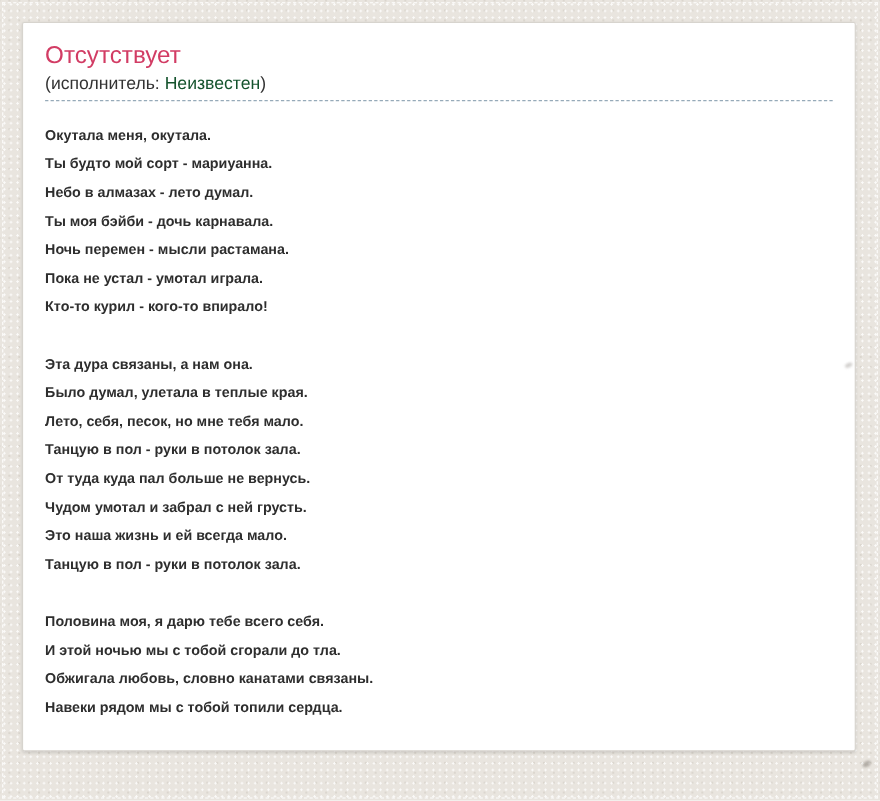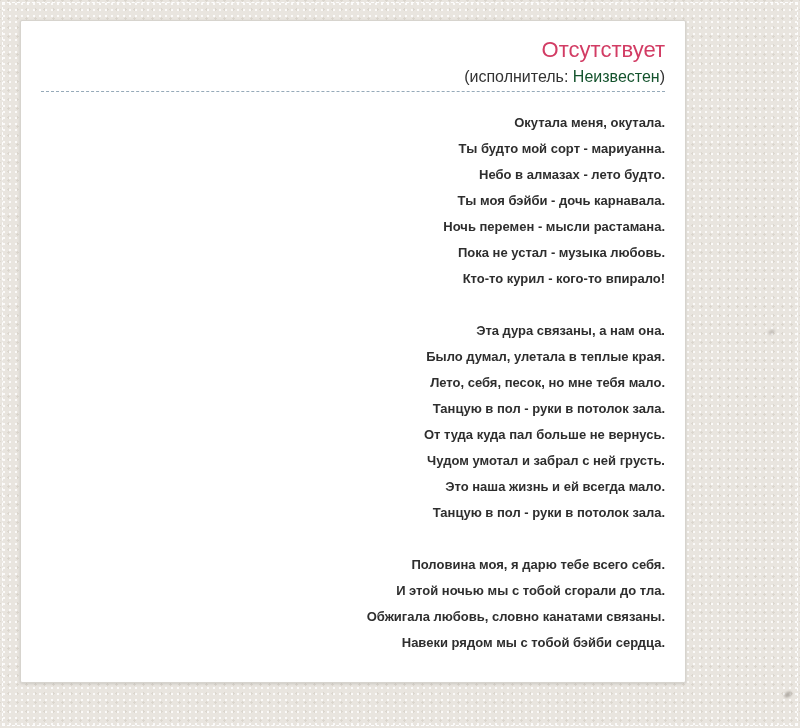--- a/index.html
+++ b/index.html
@@ -23,27 +23,26 @@
   .page-stitch {
     position: absolute;
     inset: 2px;
     border: 1px dashed rgba(255,255,255,0.95);
     pointer-events: none;
   }
   .card {
     position: absolute;
     left: 20px;
     top: 20px;
-    width: 666px;
+    width: 758px;
     background: #ffffff;
     border: 1px solid #d7d4ce;
     border-radius: 2px;
     box-shadow: 0 1px 3px rgba(0,0,0,0.12);
     padding: 16px 20px 26px 20px;
-    text-align: right;
   }
   .title {
     font-size: 22px;
     line-height: 26px;
     font-weight: 400;
     color: #d23c64;
     margin-bottom: 4px;
   }
   .artist-row {
     font-size: 16px;
@@ -88,40 +87,40 @@
 <div class="page">
   <div class="page-stitch"></div>
 
   <div class="card">
     <h1 class="title">Отсутствует</h1>
     <div class="artist-row"><span>(исполнитель: </span><a class="artist-link">Неизвестен</a><span>)</span></div>
     <div class="lyrics">
         <div class="stanza">
           <div class="line">Окутала меня, окутала.</div>
           <div class="line">Ты будто мой сорт - мариуанна.</div>
-          <div class="line">Небо в алмазах - лето будто.</div>
+          <div class="line">Небо в алмазах - лето думал.</div>
           <div class="line">Ты моя бэйби - дочь карнавала.</div>
           <div class="line">Ночь перемен - мысли растамана.</div>
-          <div class="line">Пока не устал - музыка любовь.</div>
+          <div class="line">Пока не устал - умотал играла.</div>
           <div class="line">Кто-то курил - кого-то впирало!</div>
         </div>
         <div class="stanza">
           <div class="line">Эта дура связаны, а нам она.</div>
           <div class="line">Было думал, улетала в теплые края.</div>
           <div class="line">Лето, себя, песок, но мне тебя мало.</div>
           <div class="line">Танцую в пол - руки в потолок зала.</div>
           <div class="line">От туда куда пал больше не вернусь.</div>
           <div class="line">Чудом умотал и забрал с ней грусть.</div>
           <div class="line">Это наша жизнь и ей всегда мало.</div>
           <div class="line">Танцую в пол - руки в потолок зала.</div>
         </div>
         <div class="stanza">
           <div class="line">Половина моя, я дарю тебе всего себя.</div>
           <div class="line">И этой ночью мы с тобой сгорали до тла.</div>
           <div class="line">Обжигала любовь, словно канатами связаны.</div>
-          <div class="line">Навеки рядом мы с тобой бэйби сердца.</div>
+          <div class="line">Навеки рядом мы с тобой топили сердца.</div>
         </div>
       </div>
   </div>
 
   <div class="speck speck-2"></div>
   <div class="speck speck-1"></div>
 </div>
 
 </body></html>

